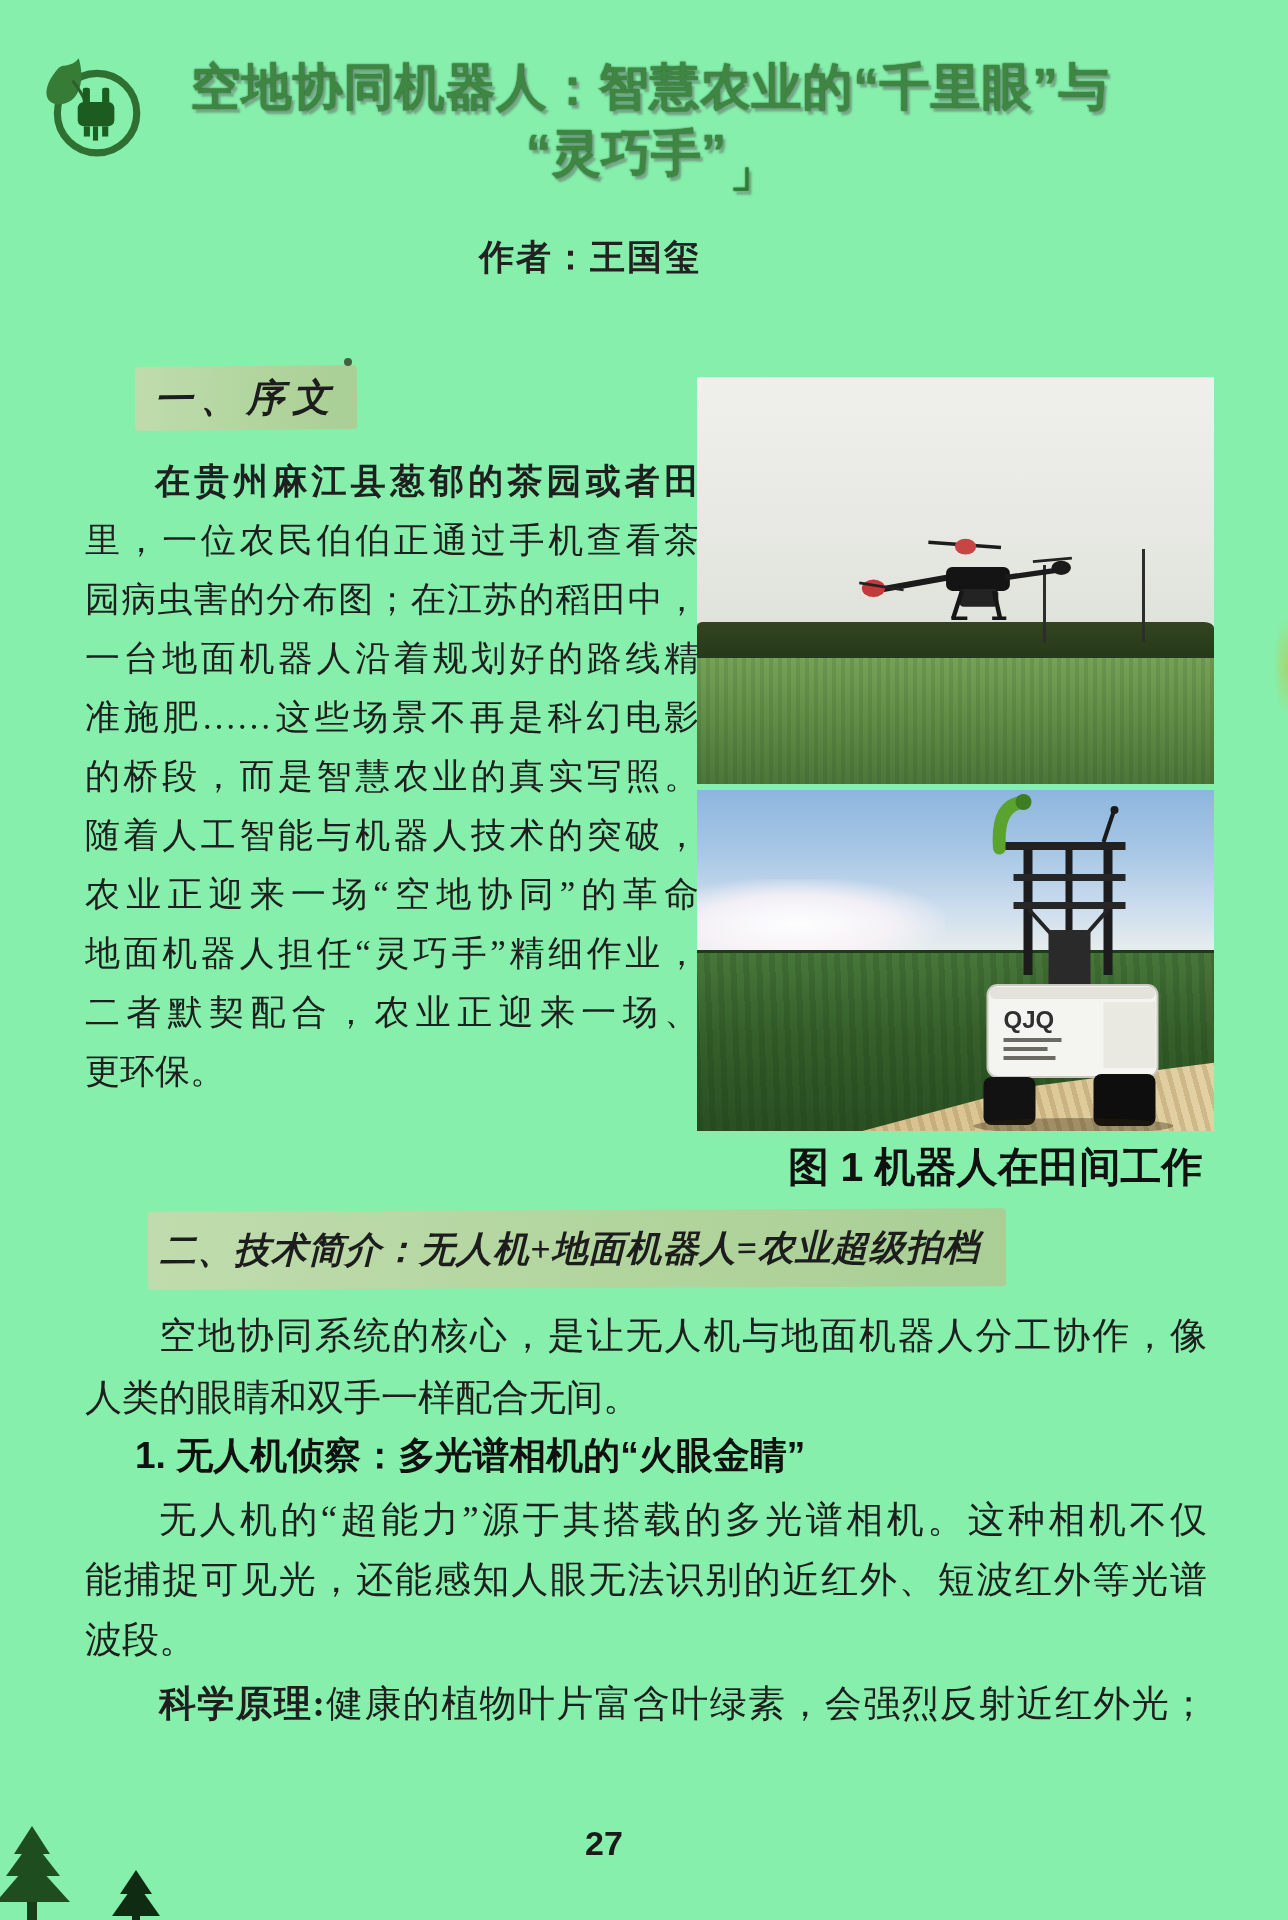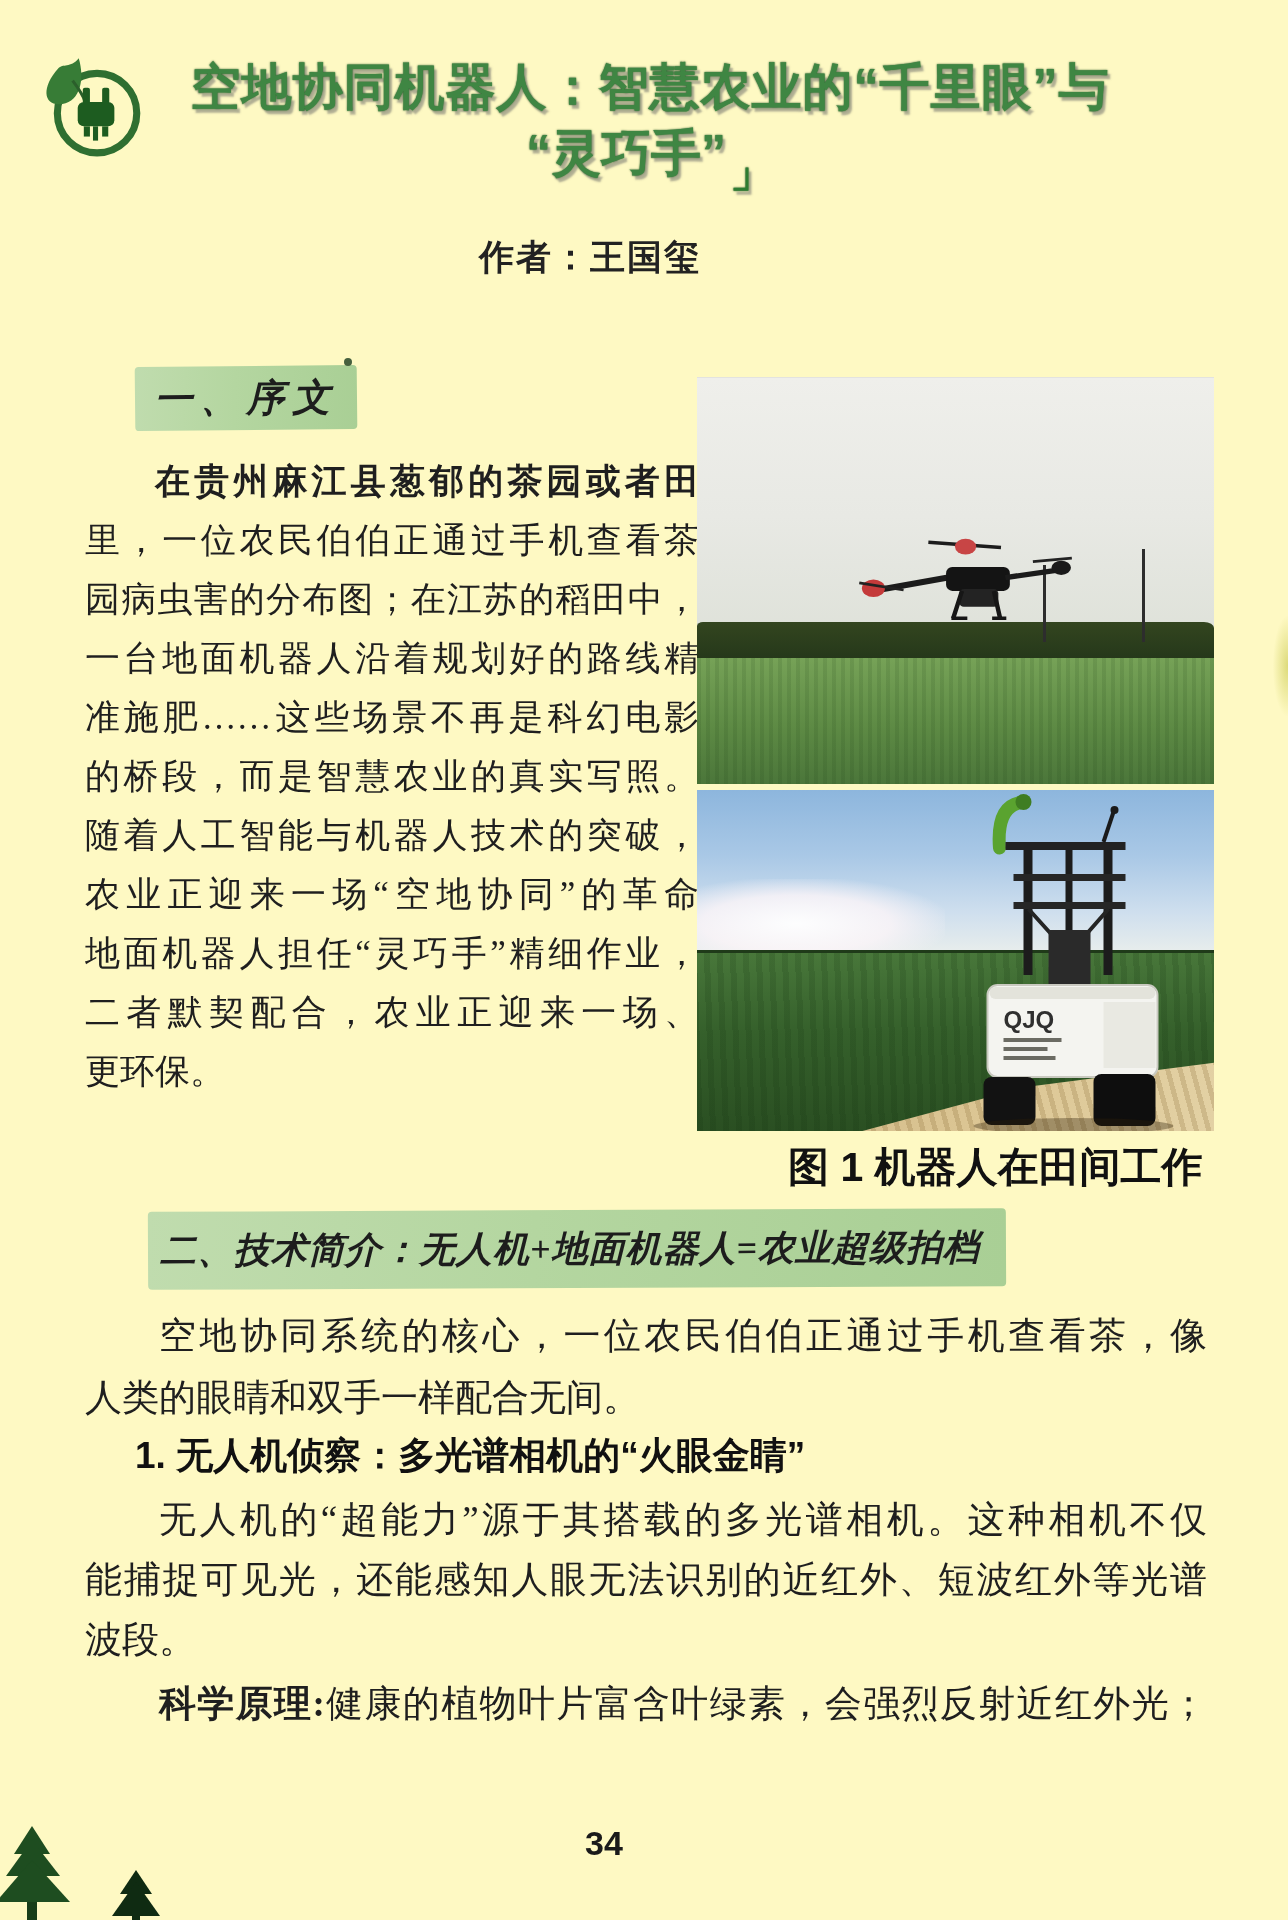--- a/index.html
+++ b/index.html
@@ -1,18 +1,18 @@
 <!DOCTYPE html>
 <html><head>
 <meta charset="utf-8">
 <style>
   html,body{margin:0;padding:0;background:#ffffff;}
   .page{
     position:relative;width:1288px;height:1920px;overflow:hidden;
-    background:#fef9c3;
+    background:#86efac;
     font-family:"Liberation Serif","DejaVu Serif",serif;color:#1f1f1f;
   }
   
   .logo{position:absolute;left:38px;top:50px;width:112px;height:112px;}
   .title{position:absolute;left:120px;top:56px;width:1060px;text-align:center;
     font-family:"Liberation Sans","DejaVu Sans",sans-serif;font-weight:700;
     color:#3f8643;
     text-shadow:0 0 2px #1f5222,3px 4px 2px rgba(100,100,100,.5);}
   .tl1{font-size:50px;line-height:62px;letter-spacing:1px;}
   .tl2{font-size:50px;line-height:62px;margin-top:4px;}
@@ -176,29 +176,29 @@
       <ellipse cx="120" cy="336" rx="100" ry="8" fill="rgba(45,32,10,0.35)"></ellipse>
     </svg>
   </div>
 
   <div class="caption">图 1 机器人在田间工作</div>
 
   <div class="hbox h2box">
     <span>二、技术简介：无人机+地面机器人=农业超级拍档</span>
   </div>
 
-  <div class="pline pj ind2 pl1">空地协同系统的核心，一位农民伯伯正通过手机查看茶，像</div>
+  <div class="pline pj ind2 pl1">空地协同系统的核心，是让无人机与地面机器人分工协作，像</div>
   <div class="pline pl2">人类的眼睛和双手一样配合无间。</div>
   <div class="pline sub pl3">1.  无人机侦察：多光谱相机的“火眼金睛”</div>
   <div class="pline pj ind2 pl4">无人机的“超能力”源于其搭载的多光谱相机。这种相机不仅</div>
   <div class="pline pj pl5">能捕捉可见光，还能感知人眼无法识别的近红外、短波红外等光谱</div>
   <div class="pline pl6">波段。</div>
   <div class="pline pj ind2 pl7"><span class="blab">科学原理:</span><span>健康的植物叶片富含叶绿素，会强烈反射近红外光；</span></div>
 
-  <div class="pagenum">34</div>
+  <div class="pagenum">27</div>
 
   <svg class="trees" viewBox="0 0 190 96">
     <polygon points="38,0 20,28 56,28" fill="#1e4d20"></polygon>
     <polygon points="38,14 12,50 66,50" fill="#1e4d20"></polygon>
     <polygon points="38,34 2,76 76,76" fill="#1e4d20"></polygon>
     <rect x="33" y="76" width="10" height="20" fill="#173d19"></rect>
     <polygon points="142,44 126,68 158,68" fill="#0f2b12"></polygon>
     <polygon points="142,56 118,90 166,90" fill="#0f2b12"></polygon>
     <rect x="138" y="90" width="8" height="6" fill="#0f2b12"></rect>
   </svg>

